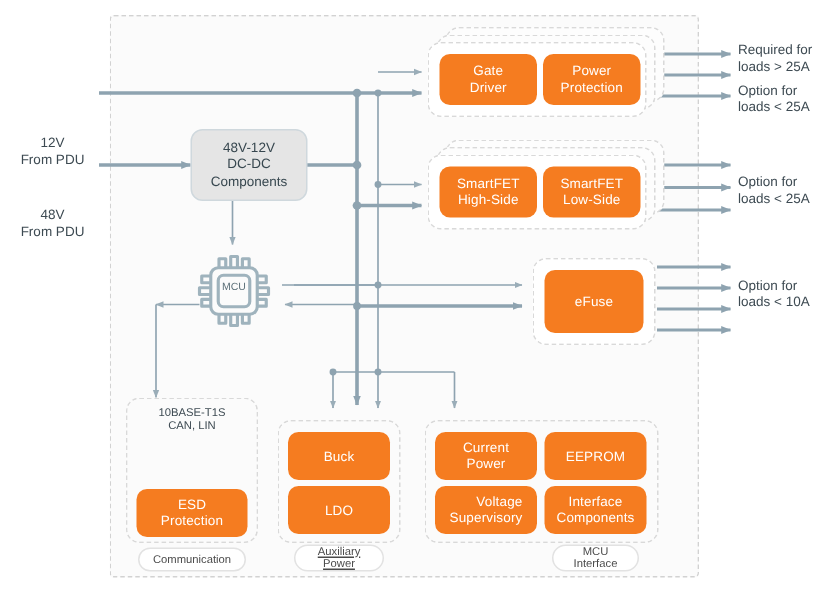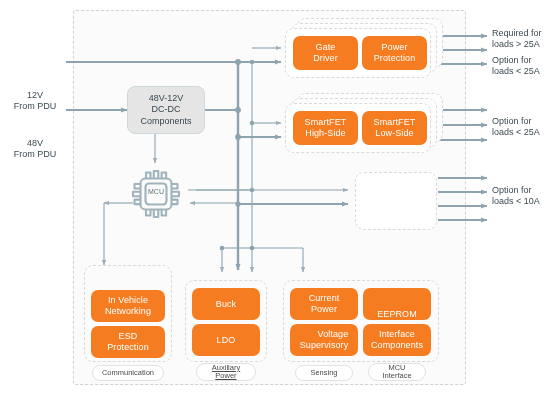--- a/index.html
+++ b/index.html
@@ -190,27 +190,30 @@
     </div>
   </div>
   <div class="abs blk" style="left:362px;top:111px;width:65px;height:34px;">
     <div>
       <div>SmartFET</div>
       <div>Low-Side</div>
     </div>
   </div>
 
   <div class="abs card" style="left:355px;top:172px;width:82px;height:58px;"></div>
+  <div class="abs blk" style="left:363px;top:180px;width:66px;height:42px;">
+    <div>
+      <div>eFuse</div>
+    </div>
+  </div>
 
   <div class="abs card plainbg" style="left:84px;top:265px;width:88px;height:97px;"></div>
-  <div class="abs blk" style="left:91px;top:290px;width:74px;height:32px;">
-    <div>
-      <div>In Vehicle</div>
-      <div>Networking</div>
-    </div>
+  <div class="abs cap" style="left:84px;top:270px;width:88px;">
+    <div>10BASE-T1S</div>
+    <div>CAN, LIN</div>
   </div>
   <div class="abs blk" style="left:91px;top:326px;width:74px;height:32px;">
     <div>
       <div>ESD</div>
       <div>Protection</div>
     </div>
   </div>
   <div class="abs pill" style="left:92px;top:365px;width:72px;height:16px;">
     <span>Communication</span>
   </div>
@@ -239,33 +242,30 @@
       <div>Current</div>
       <div>Power</div>
     </div>
   </div>
   <div class="abs blk" style="left:290px;top:324px;width:68px;height:32px;text-align:right;">
     <div>
       <div>Voltage</div>
       <div>Supervisory</div>
     </div>
   </div>
-  <div class="abs blk" style="left:363px;top:288px;width:68px;height:32px;align-items:flex-end;">
+  <div class="abs blk" style="left:363px;top:288px;width:68px;height:32px;">
     <div>
       <div>EEPROM</div>
     </div>
   </div>
   <div class="abs blk" style="left:363px;top:324px;width:68px;height:32px;">
     <div>
       <div>Interface</div>
       <div>Components</div>
     </div>
-  </div>
-  <div class="abs pill" style="left:295px;top:365px;width:58px;height:16px;">
-    <span>Sensing</span>
   </div>
   <div class="abs pill" style="left:368px;top:363px;width:58px;height:18px;">
     <div>
       <div>MCU</div>
       <div>Interface</div>
     </div>
   </div>
 
   <div class="abs lbl right" style="left:492px;top:28px;width:62px;">
     <div>Required for</div>

